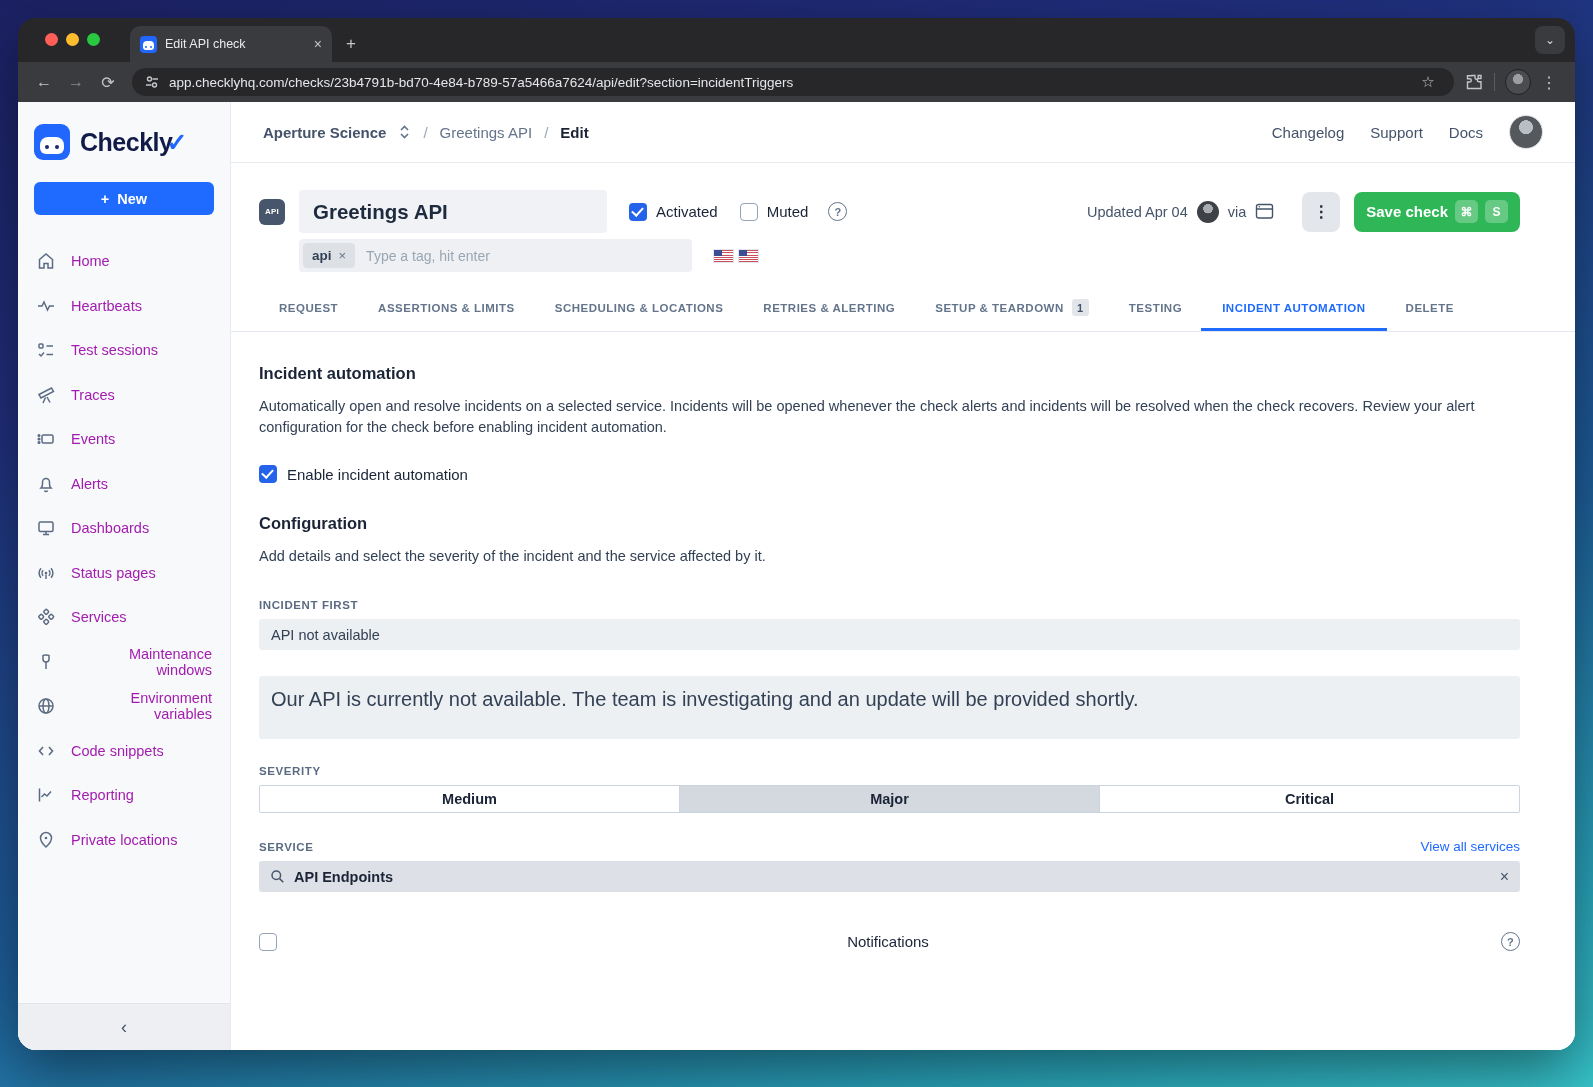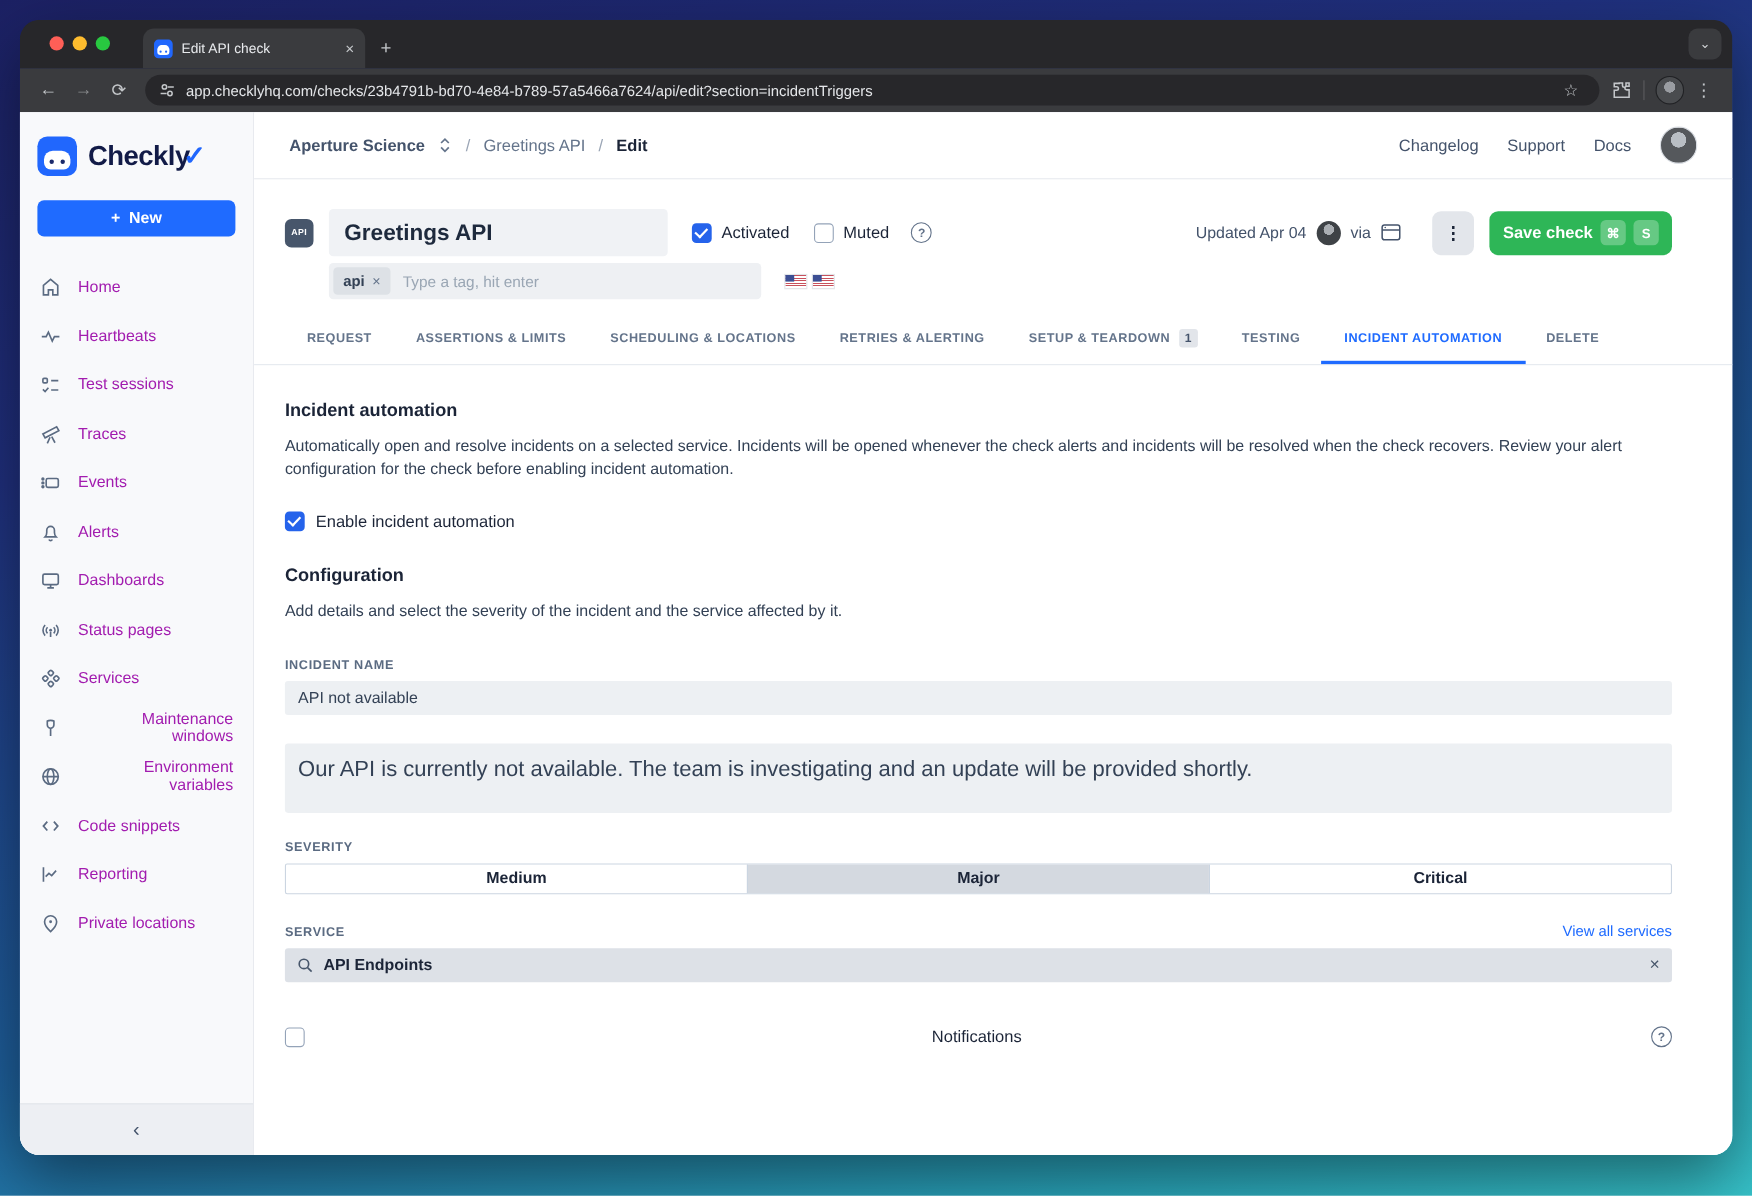--- a/index.html
+++ b/index.html
@@ -372,21 +372,21 @@
 
         <div class="enable-row">
           <span class="cb checked"></span>
           <span class="cb-label">Enable incident automation</span>
         </div>
 
         <div class="h2">Configuration</div>
         <div class="desc">Add details and select the severity of the incident and the service affected by it.</div>
 
         <div class="field" style="margin-top:32px">
-          <div class="f-label">INCIDENT NAME</div>
+          <div class="f-label">INCIDENT FIRST</div>
           <input class="f-input" value="API not available" style="">
         </div>
 
         <div class="field">
           <div class="f-area">Our API is currently not available. The team is investigating and an update will be provided shortly.</div>
         </div>
 
         <div class="field">
           <div class="f-label">SEVERITY</div>
           <div class="seg">

